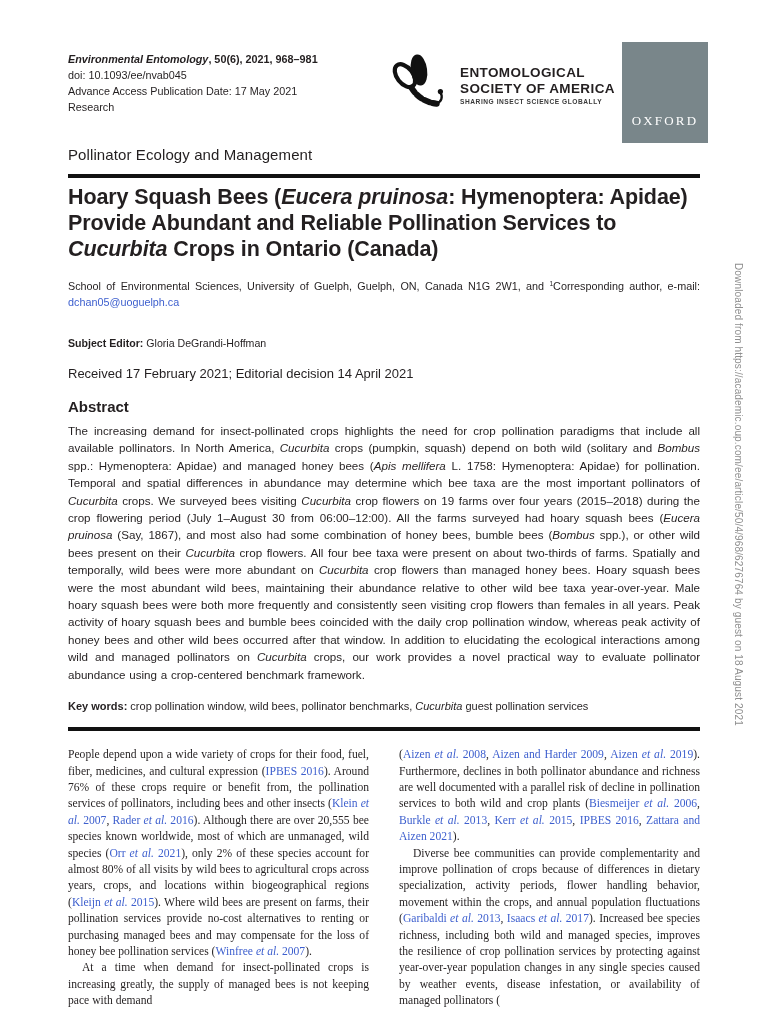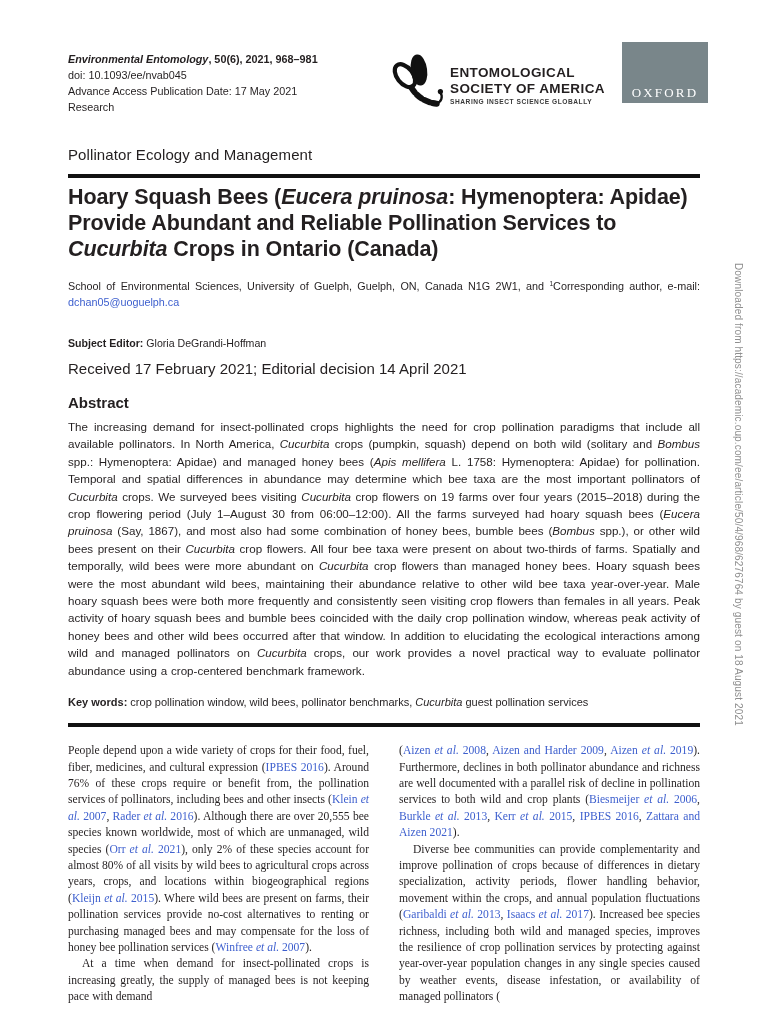--- a/index.html
+++ b/index.html
@@ -12,38 +12,38 @@
   *{box-sizing:border-box;margin:0;padding:0}
   html,body{background:#fff}
   .page{
     position:relative;width:768px;height:1010px;background:#fff;
     font-family:"Liberation Sans",sans-serif;color:var(--ink);overflow:hidden;
   }
   
   .hdr-meta{position:absolute;left:68px;top:51px;font-size:10.8px;line-height:16px}
   .esa{position:absolute;left:390px;top:54px;display:flex;align-items:center}
   .esa-icon{width:56px;height:62px;flex:0 0 auto}
-  .esa-text{margin-left:4px}
+  .esa-text{margin-left:14px}
   .esa-name{font-size:13.5px;font-weight:700;letter-spacing:.4px;line-height:15.5px}
   .esa-tagline{font-size:6.6px;font-weight:700;letter-spacing:.55px;margin-top:2px;color:#3a3a3a}
   .oxford-box{
-    position:absolute;left:622px;top:42px;width:86px;height:61px;background:var(--oxford);
-    display:flex;justify-content:center;align-items:flex-end;padding-bottom:2px;
+    position:absolute;left:622px;top:42px;width:86px;height:101px;background:var(--oxford);
+    display:flex;justify-content:center;align-items:flex-end;padding-bottom:14px;
   }
   .oxford-label{font-family:"Liberation Serif",serif;color:#fff;font-size:13px;letter-spacing:2.2px}
   
   .main{position:relative;padding:146px 68px 0 68px;width:768px}
   .section-label{font-size:15px;letter-spacing:.1px}
   .rule{height:4px;background:#111;width:632px}
   .rule-title{margin-top:11px}
   .title{margin-top:6px;font-size:21.5px;font-weight:700;line-height:26px;letter-spacing:-.1px;width:620px}
   .authors{margin-top:10px;font-size:13.5px;font-weight:700}
   .affiliation{margin-top:17px;font-size:10.8px;line-height:15px;text-align:justify;width:632px}
   .subject-editor{margin-top:27px;font-size:10.6px}
-  .received{margin-top:11px;font-size:15px}
+  .received{margin-top:17px;font-size:13px}
   .abstract-head{margin-top:17px;font-size:15px;font-weight:700}
   .abstract-body{margin-top:7px;font-size:11.6px;line-height:17.4px;text-align:justify;width:632px;word-spacing:.6px}
   .keywords{margin-top:17px;font-size:11px;width:632px}
   .rule-abs{margin-top:15px}
   .columns{margin-top:16px;display:flex;width:632px;gap:30px;
     font-family:"Liberation Serif",serif;font-size:11.6px;line-height:16.4px;text-align:justify}
   .col{width:301px}
   .col p.indent{text-indent:14px}
   
   .sidebar-text{

